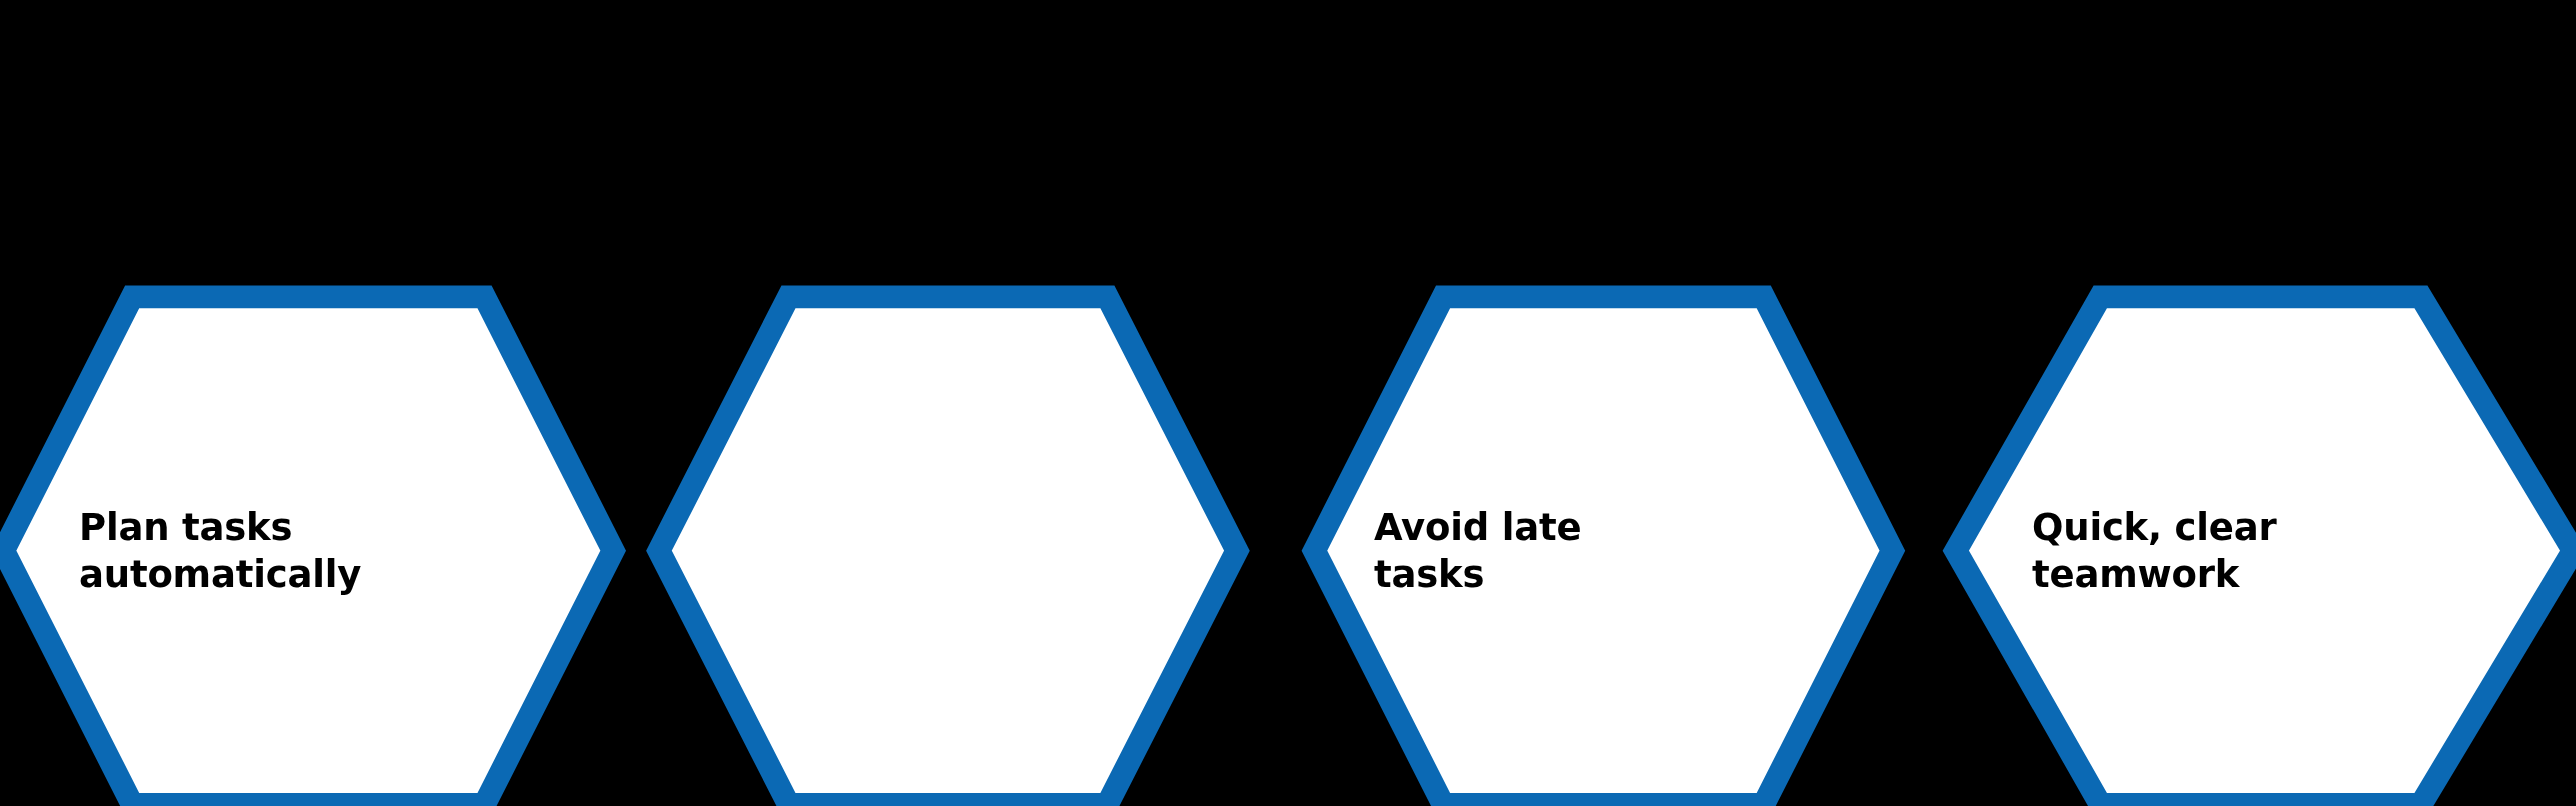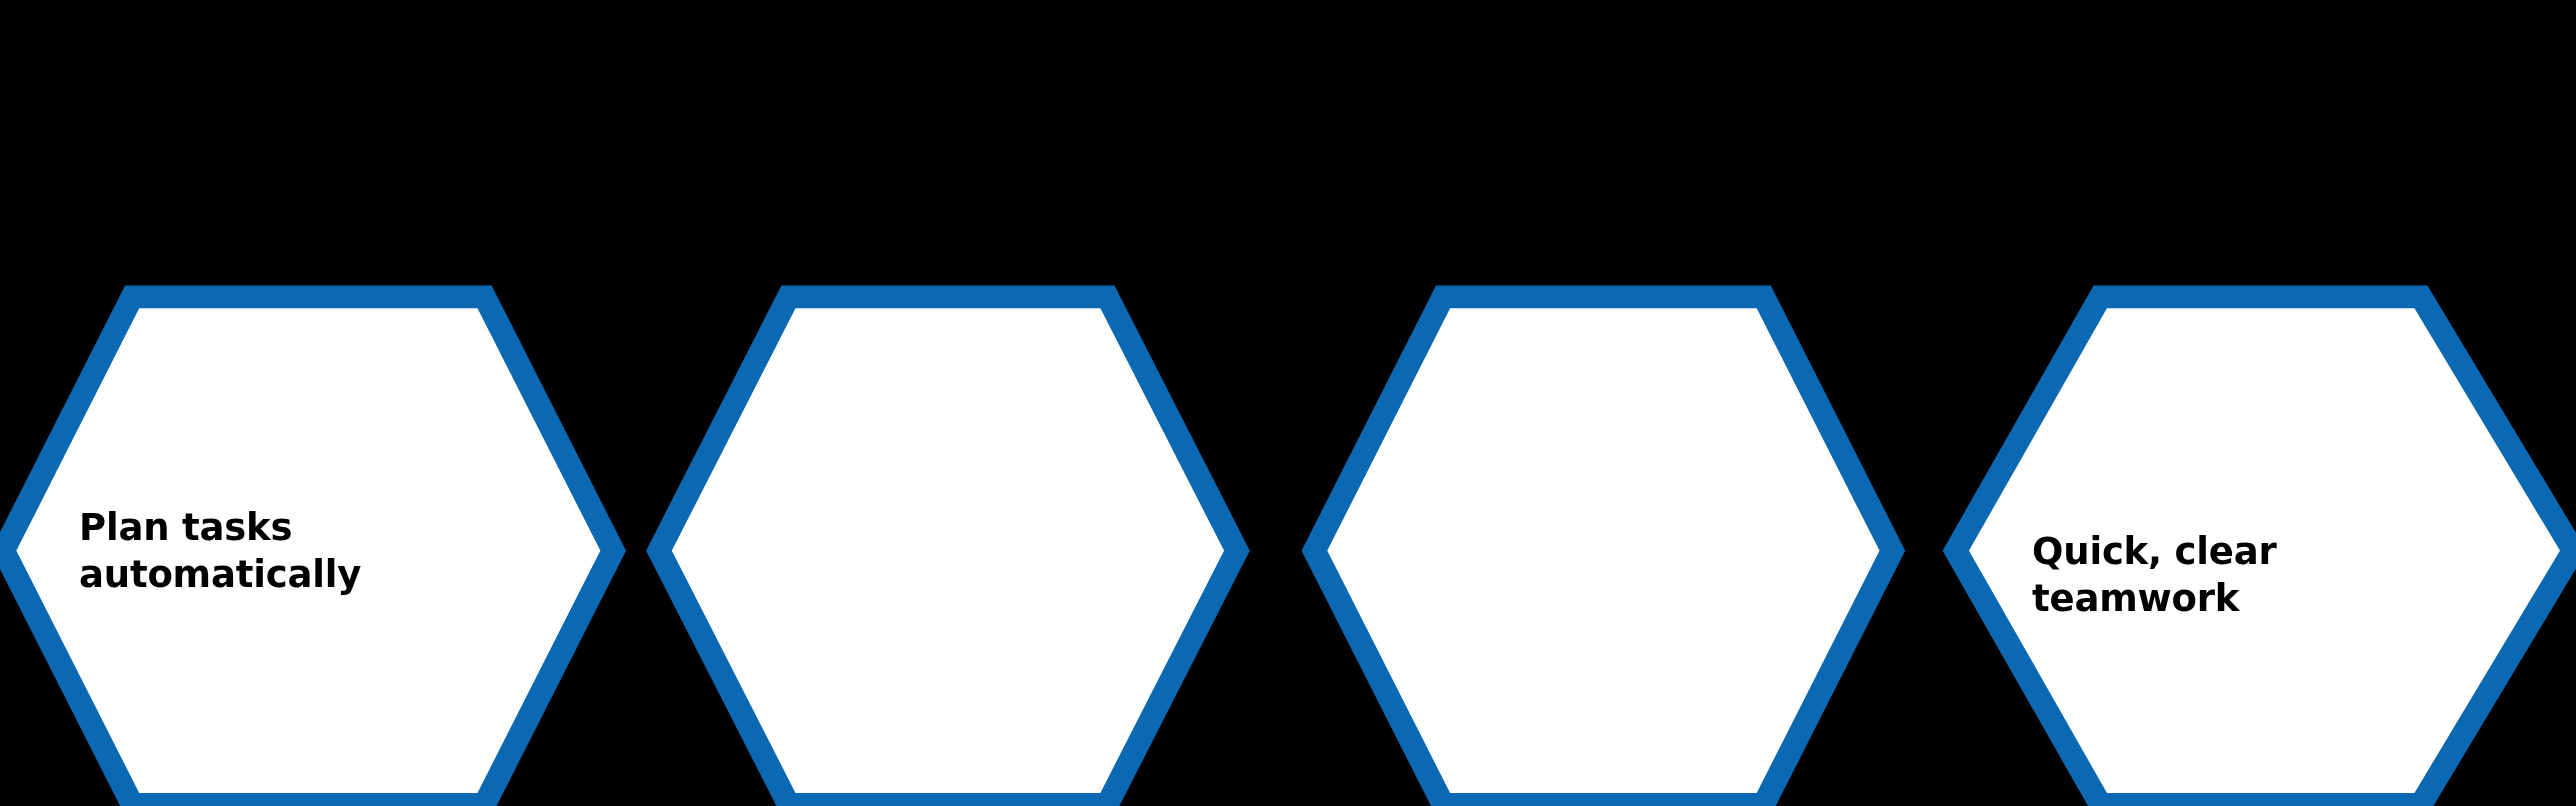--- a/index.html
+++ b/index.html
@@ -56,17 +56,19 @@
     <g>
       <polygon points="1638,337 2002,337 2148,625 2002,913 1638,913 1492,625" fill="#FFFFFF" stroke="#0B69B4" stroke-width="26" stroke-linejoin="miter"></polygon>
     </g>
     <g>
       <polygon points="2384,337 2748,337 2921,625 2748,913 2384,913 2220,625" fill="#FFFFFF" stroke="#0B69B4" stroke-width="26" stroke-linejoin="miter"></polygon>
     </g>
   </svg>
 
   <div class="hex-label" style="left:308px; top:551px;">Plan tasks
 automatically</div>
-  <div class="hex-label" style="left:2261px; top:551px;margin-top:24px;">Quick, clear
+  <div class="hex-label" style="left:1603px; top:551px;">Avoid late
+tasks</div>
+  <div class="hex-label" style="left:2261px; top:551px;">Quick, clear
 teamwork</div>
 
 </div>
 
 
 </body></html>

